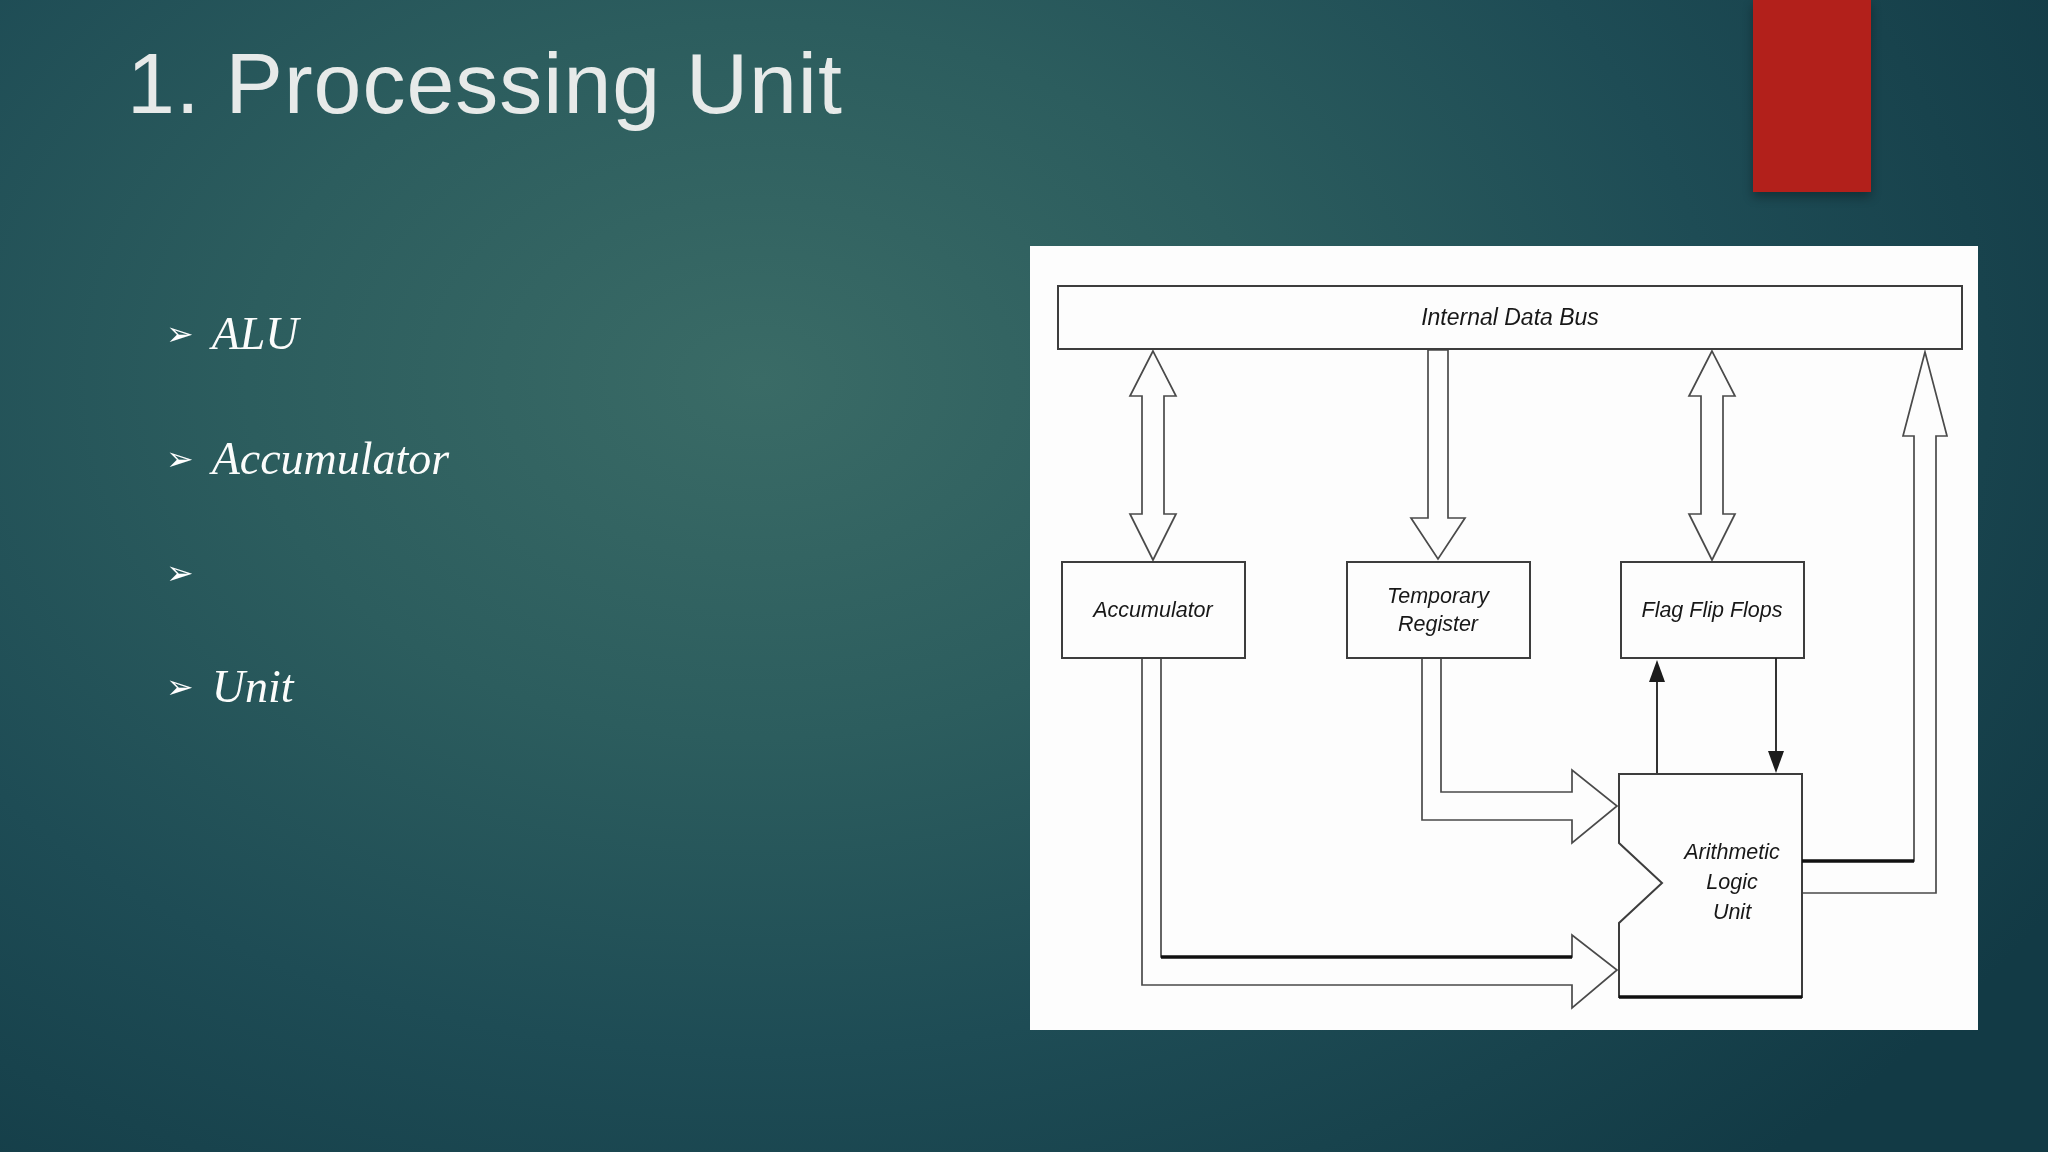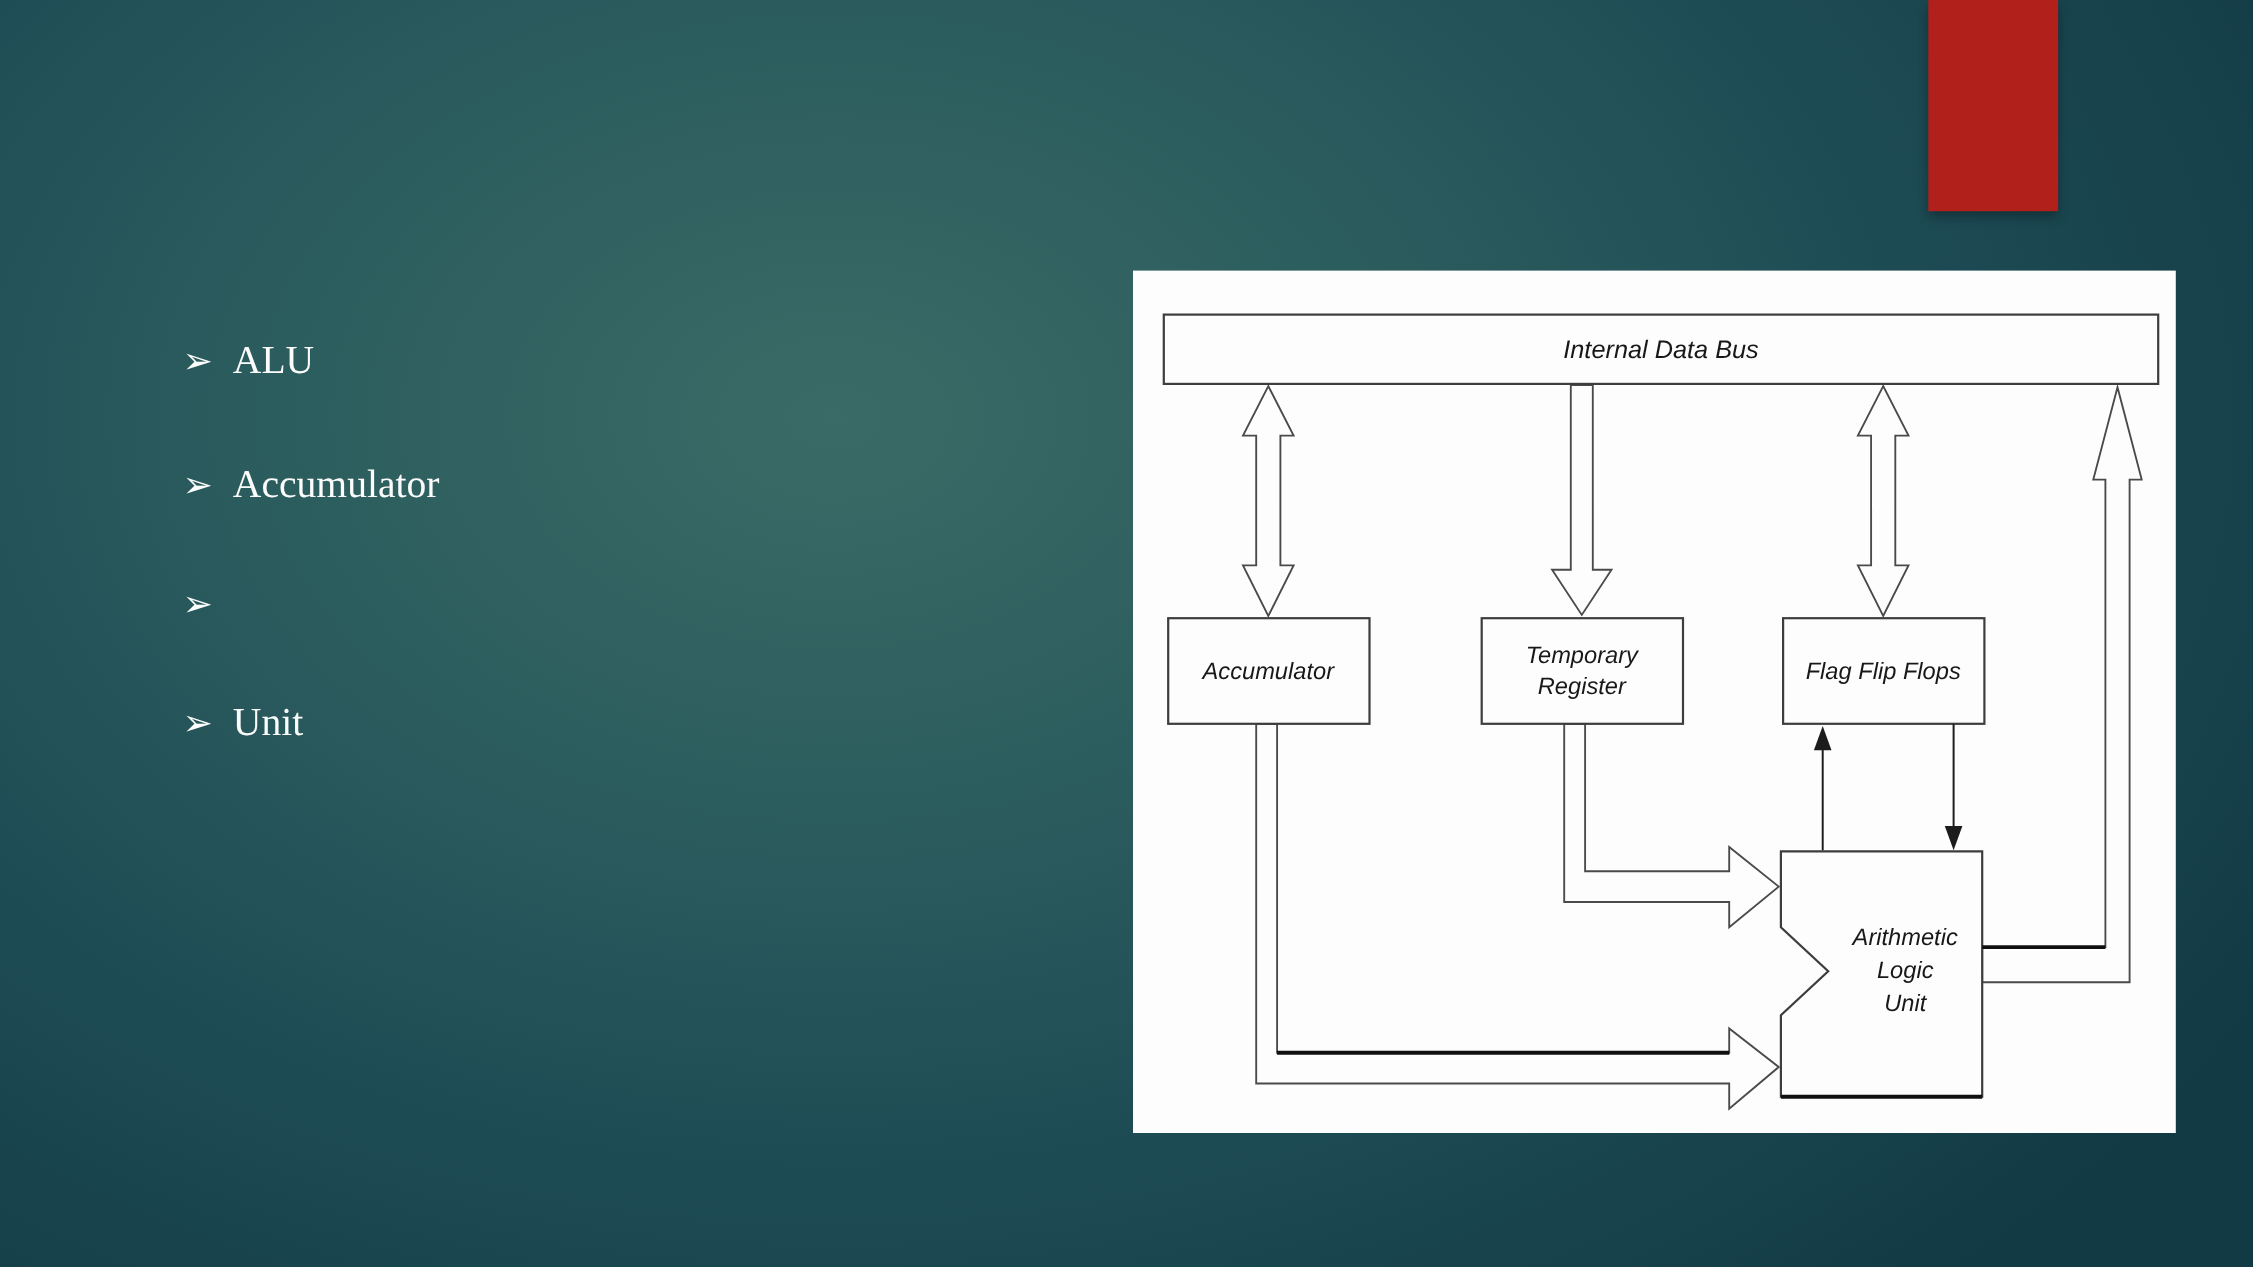--- a/index.html
+++ b/index.html
@@ -20,42 +20,44 @@
   }
   .bullets{
     position:absolute;left:166px;top:306px;list-style:none;margin:0;padding:0;
   }
   .bullets li{display:flex;align-items:center;margin:0 0 70px 0;}
   .bullet-marker{
     color:#ffffff;font-size:33px;margin-right:18px;line-height:1;
     font-family:"DejaVu Sans", sans-serif;
   }
   .bullet-label{
-    color:#fbfcfb;font-size:36px;line-height:1.2;
+    color:#fbfcfb;font-size:46px;line-height:1.2;
     font-family:"Liberation Serif", serif;
+    font-style:italic;
   }
   .diagram-panel{
     position:absolute;left:1030px;top:246px;width:948px;height:784px;
     background:#fdfdfd;
     font-style:italic;
   }
   .diagram-panel svg{display:block;width:100%;height:100%;}
   .dbox{fill:#fdfdfd;stroke:#3d3d3d;stroke-width:2;}
   .harrow{fill:#fdfdfd;stroke:#4a4a4a;stroke-width:1.7;stroke-linejoin:miter;}
   .thick{stroke:#101010;stroke-width:3.5;}
   .thin{stroke:#1c1c1c;stroke-width:1.8;}
   .solid{fill:#1c1c1c;stroke:none;}
   .dtext{fill:#181818;font-family:"Liberation Sans", sans-serif;font-size:21.5px;}
   .dtext.bus{font-size:23px;}
 </style>
 </head>
 <body>
 
 <div class="slide">
 
+  <div class="title">1. Processing Unit</div>
 
   <div class="accent-bar"></div>
 
   <ul class="bullets">
     <li>
       <span class="bullet-marker">➢</span>
       <span class="bullet-label">ALU</span>
     </li>
     <li>
       <span class="bullet-marker">➢</span>

